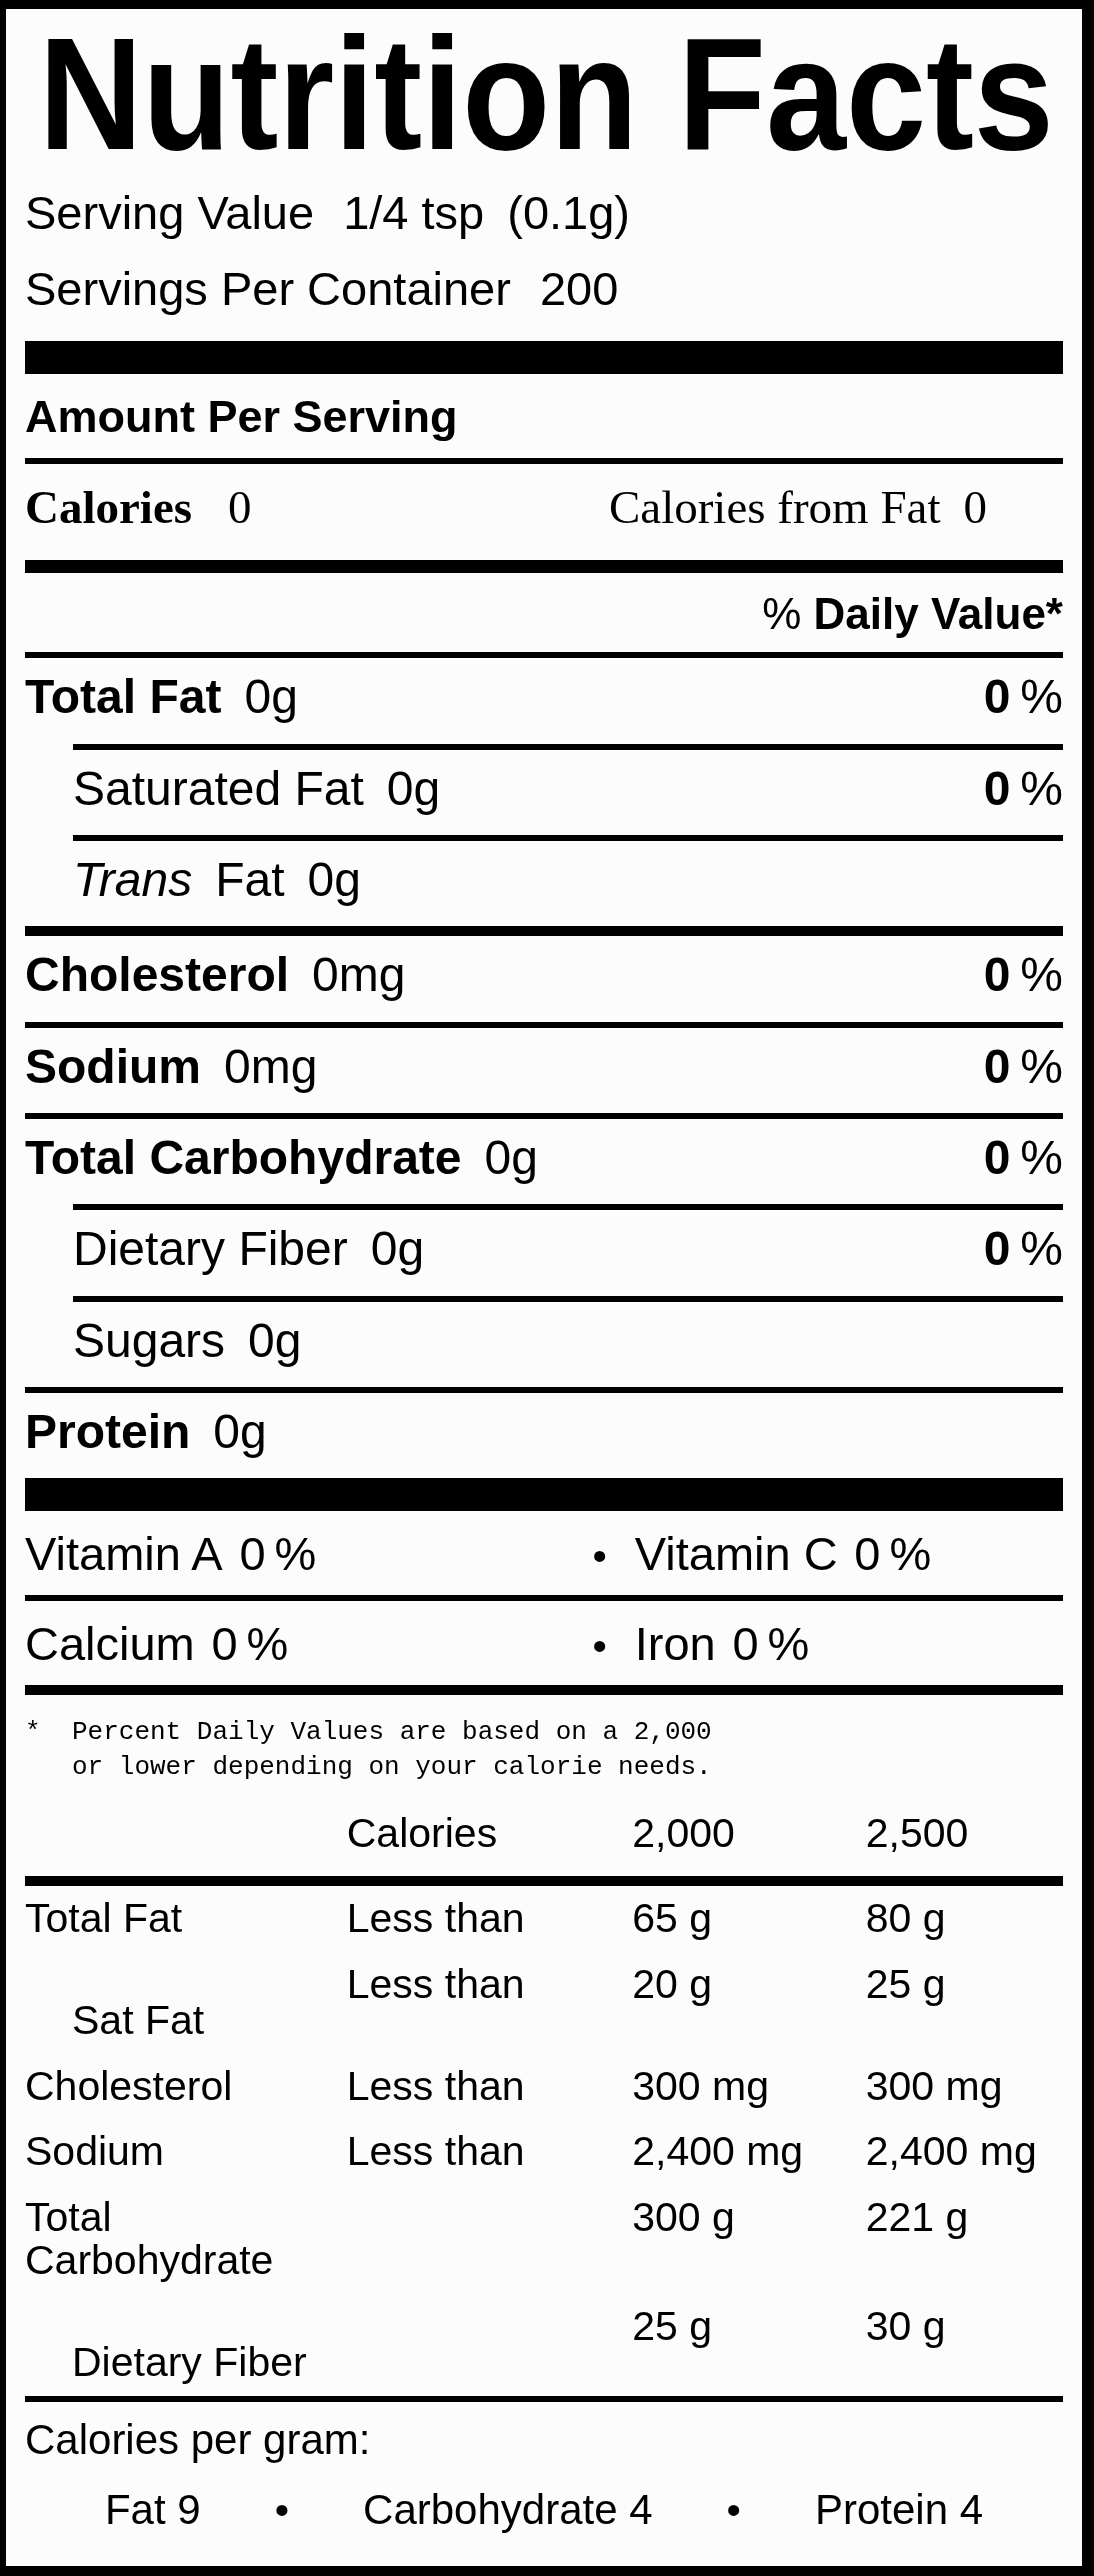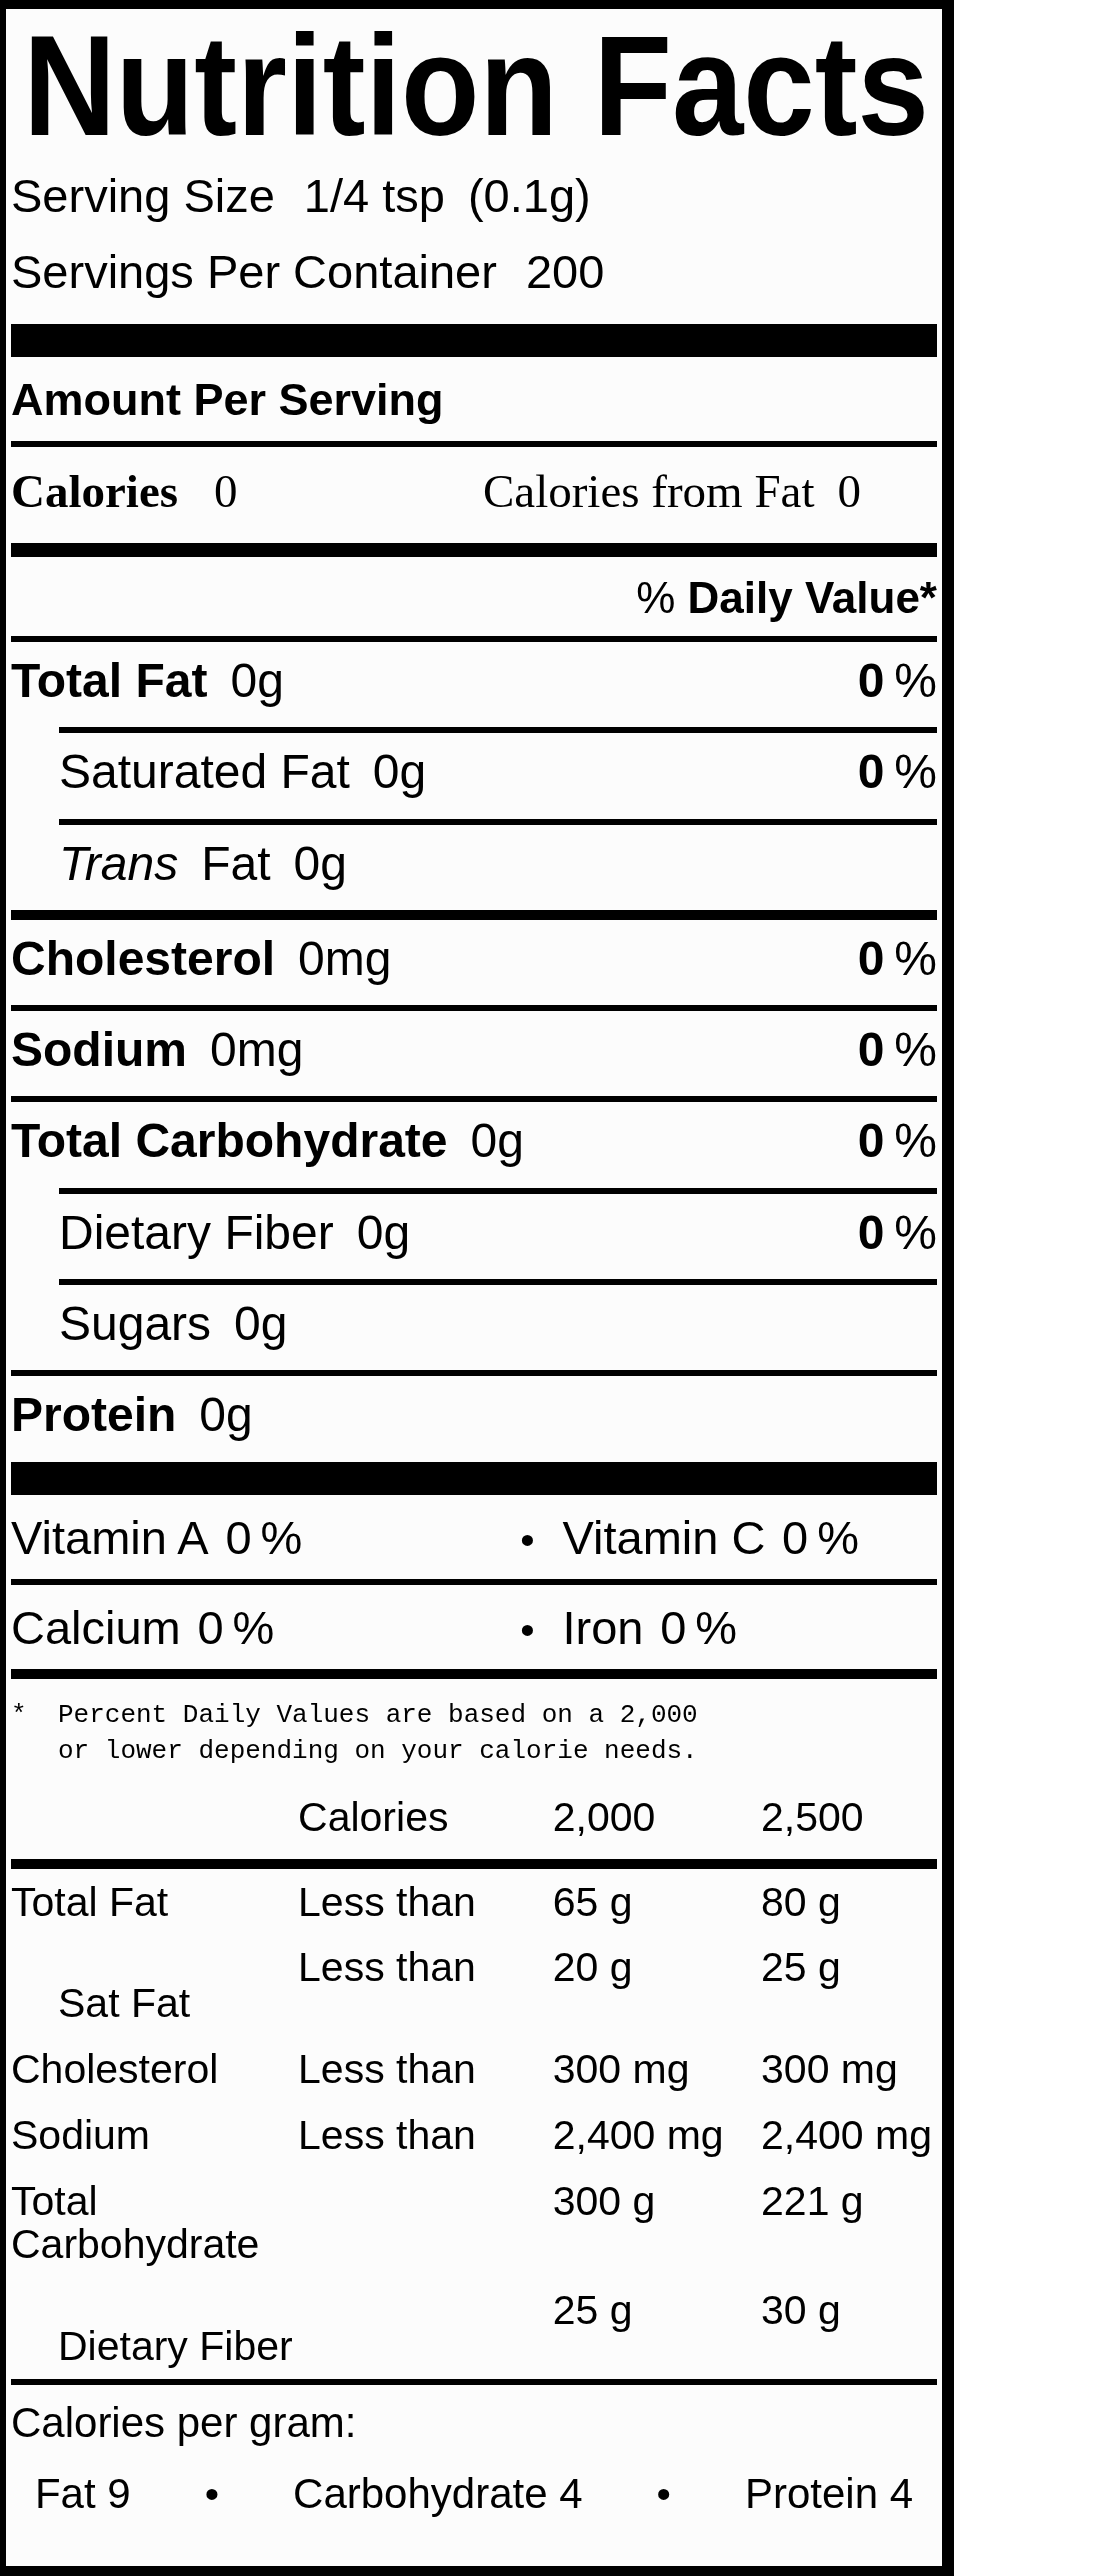--- a/index.html
+++ b/index.html
@@ -1,22 +1,22 @@
 <!DOCTYPE html>
 <html style="font-size:12px"><head>
 <meta charset="utf-8">
 <style>
   html,body{margin:0;padding:0;background:#ffffff;}
   .label{
     position:relative;
-    width:954px;height:2576px;
+    width:1094px;height:2576px;
     box-sizing:border-box;
     border:solid #000;
     border-width:9px 12px 10.6px 6.8px;
-    padding:0 5px;
+    padding:0 19px;
     background:#fcfcfc;
     color:#000;
     font-family:"Liberation Sans",sans-serif;
     overflow:hidden;
   }
   
   .title-svg{display:block;width:100%;height:auto;margin-top:10.6px;}
   .title-svg text{font-family:"Liberation Sans",sans-serif;font-weight:bold;fill:#000;}
   
   .serving{font-size:47px;line-height:1.52;white-space:nowrap;margin-top:4.5px;}
@@ -64,21 +64,21 @@
 </head>
 <body>
 
 <div class="label">
 
   <svg class="title-svg" viewBox="0 0 1372 202">
     <text x="18" y="170" font-size="212" textLength="1342" lengthAdjust="spacingAndGlyphs">Nutrition Facts</text>
   </svg>
 
   <div class="serving">
-    <span>Serving Size</span><span class="sv-gap">1/4 tsp</span><span class="sv-gap2">(0.1g)</span>
+    <span>Serving Value</span><span class="sv-gap">1/4 tsp</span><span class="sv-gap2">(0.1g)</span>
   </div>
   <div class="serving">
     <span>Servings Per Container</span><span class="sv-gap">200</span>
   </div>
 
   <div class="bar b1"></div>
 
   <div class="aps">Amount Per Serving</div>
   <div class="rule"></div>
 

